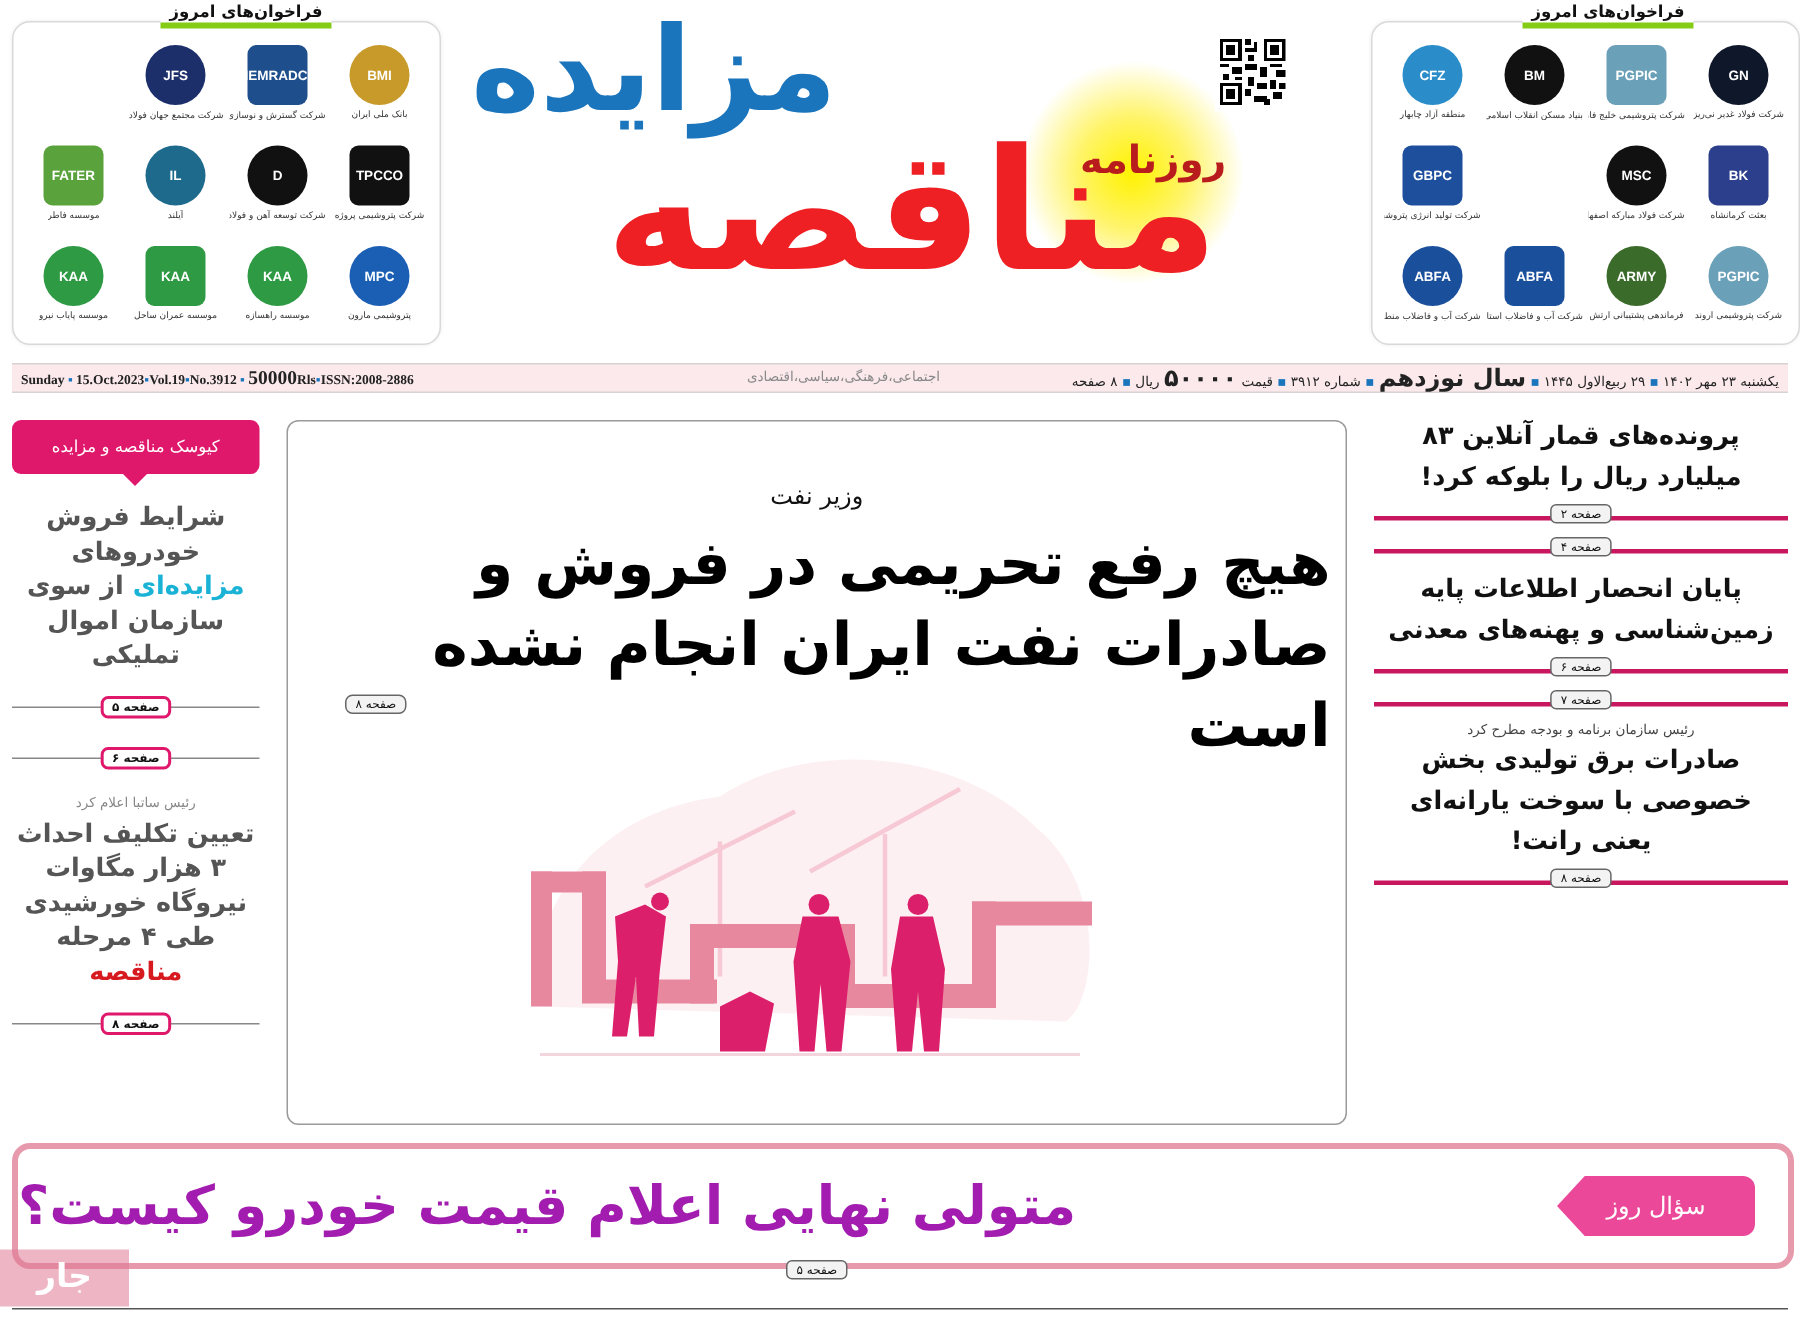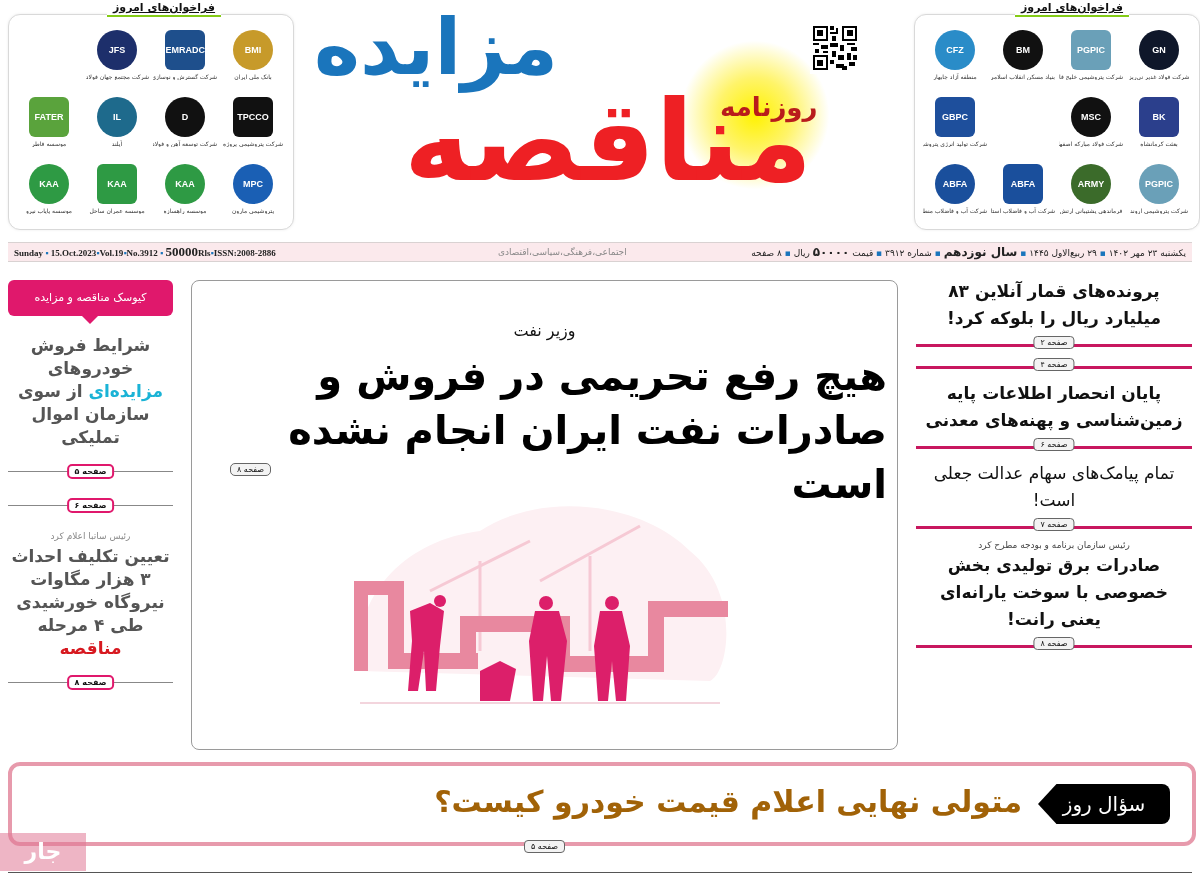--- a/index.html
+++ b/index.html
@@ -9,21 +9,21 @@
   
   .logo-panel {
     position: absolute; top: 14px; width: 286px; height: 216px;
     border: 1px solid #d9d9d9; border-radius: 12px; background: #fff;
     box-shadow: 0 0 3px rgba(0,0,0,0.08);
   }
   .logo-panel.left { left: 8px; }
   .logo-panel.right { left: 914px; }
   .panel-title {
     position: absolute; top: -2px; font-weight: bold; font-size: 11px; direction: rtl;
-    background: #fff; padding: 0 6px; border-bottom: 2px solid #84cc16; line-height: 14px; text-decoration: underline;
+    background: #fff; padding: 0 6px; border-bottom: 4px solid #84cc16; line-height: 14px;
   }
   .logo-panel.left .panel-title { left: 98px; top: -14px; }
   .logo-panel.right .panel-title { left: 100px; top: -14px; }
   .logo-grid {
     position: absolute; inset: 8px 8px 8px 8px;
     display: grid; grid-template-columns: repeat(4, 1fr); grid-template-rows: repeat(3, 1fr);
     gap: 4px; direction: rtl;
   }
   .logo-cell { display: flex; flex-direction: column; align-items: center; justify-content: center; }
   .logo-mark {
@@ -62,21 +62,21 @@
   .info-strip {
     position: absolute; left: 8px; top: 242px; width: 1184px; height: 20px;
     background: #fbe9ec; border-top: 1px solid #d9d2d2; border-bottom: 1px solid #d9d2d2;
     font-size: 9px; line-height: 18px;
   }
   .info-en { position: absolute; left: 6px; top: 0; font-family: "Liberation Serif", serif; font-weight: bold; color: #222; }
   .info-en .price { font-size: 13px; }
   .info-en .sep { color: #1a75bc; }
   .info-mid { position: absolute; left: 490px; top: 0; direction: rtl; color: #888; }
   .info-fa { position: absolute; right: 6px; top: 0; direction: rtl; color: #222; }
-  .info-fa b { font-size: 12px; }
+  .info-fa b { font-size: 16px; }
   .info-fa .sep { color: #1a75bc; }
 
   
   .left-col { position: absolute; left: 8px; top: 280px; width: 165px; }
   .kiosk-label {
     position: relative; height: 36px; border-radius: 6px; background: #e0186c; color: #fff;
     font-size: 11px; text-align: center; line-height: 36px; direction: rtl;
   }
   .kiosk-label::after {
     content: ""; position: absolute; left: 74px; bottom: -8px; width: 0; height: 0;
@@ -125,27 +125,27 @@
   .right-sep .page-tag {
     border: 1px solid #666; background: #f3f3f3; font-weight: normal; top: 0; border-radius: 4px;
   }
 
   
   .question-box {
     position: absolute; left: 8px; top: 762px; width: 1188px; height: 84px;
     border: 4px solid #e79aac; border-radius: 12px; background: #fff;
   }
   .question-text {
-    position: absolute; left: 0; width: 1010px; top: 18px; text-align: right; direction: rtl;
-    font-size: 30px; font-weight: bold; color: #a16207;
+    position: absolute; left: 0; width: 1010px; top: 18px; text-align: left; direction: rtl;
+    font-size: 36px; font-weight: bold; color: #a21caf;
   }
   .question-label {
     position: absolute; right: 22px; top: 18px; width: 132px; height: 40px;
-    background: #000000; color: #fff; direction: rtl; text-align: center; line-height: 40px;
-    font-size: 20px; border-radius: 0 8px 8px 0;
+    background: #ec4899; color: #fff; direction: rtl; text-align: center; line-height: 40px;
+    font-size: 16px; border-radius: 0 8px 8px 0;
     clip-path: polygon(14% 0, 100% 0, 100% 100%, 14% 100%, 0 50%);
   }
   .question-box .page-tag.gray {
     position: absolute; left: 512px; top: 74px; transform: none;
     border: 1px solid #666; background: #f3f3f3; font-weight: normal; border-radius: 4px;
   }
   .stamp {
     position: absolute; left: 0; top: 833px; width: 86px; height: 38px; background: rgba(224,120,150,0.55);
     color: #fff; font-size: 22px; font-weight: bold; line-height: 38px; text-align: center; direction: rtl;
   }
@@ -383,23 +383,20 @@
       <span class="page-tag">صفحه ۴</span>
     </div>
 
   <div class="right-story">
     <div class="headline bold">پایان انحصار اطلاعات پایه زمین‌شناسی و پهنه‌های معدنی</div>
   </div>
   <div class="right-sep">
       <span class="page-tag">صفحه ۶</span>
     </div>
 
-  <div class="right-story">
-    <div class="headline">تمام پیامک‌های سهام عدالت جعلی است!</div>
-  </div>
   <div class="right-sep">
       <span class="page-tag">صفحه ۷</span>
     </div>
 
   <div class="right-story">
     <div class="kicker">رئیس سازمان برنامه و بودجه مطرح کرد</div>
     <div class="headline bold">صادرات برق تولیدی بخش خصوصی با سوخت یارانه‌ای یعنی رانت!</div>
   </div>
   <div class="right-sep">
       <span class="page-tag">صفحه ۸</span>

